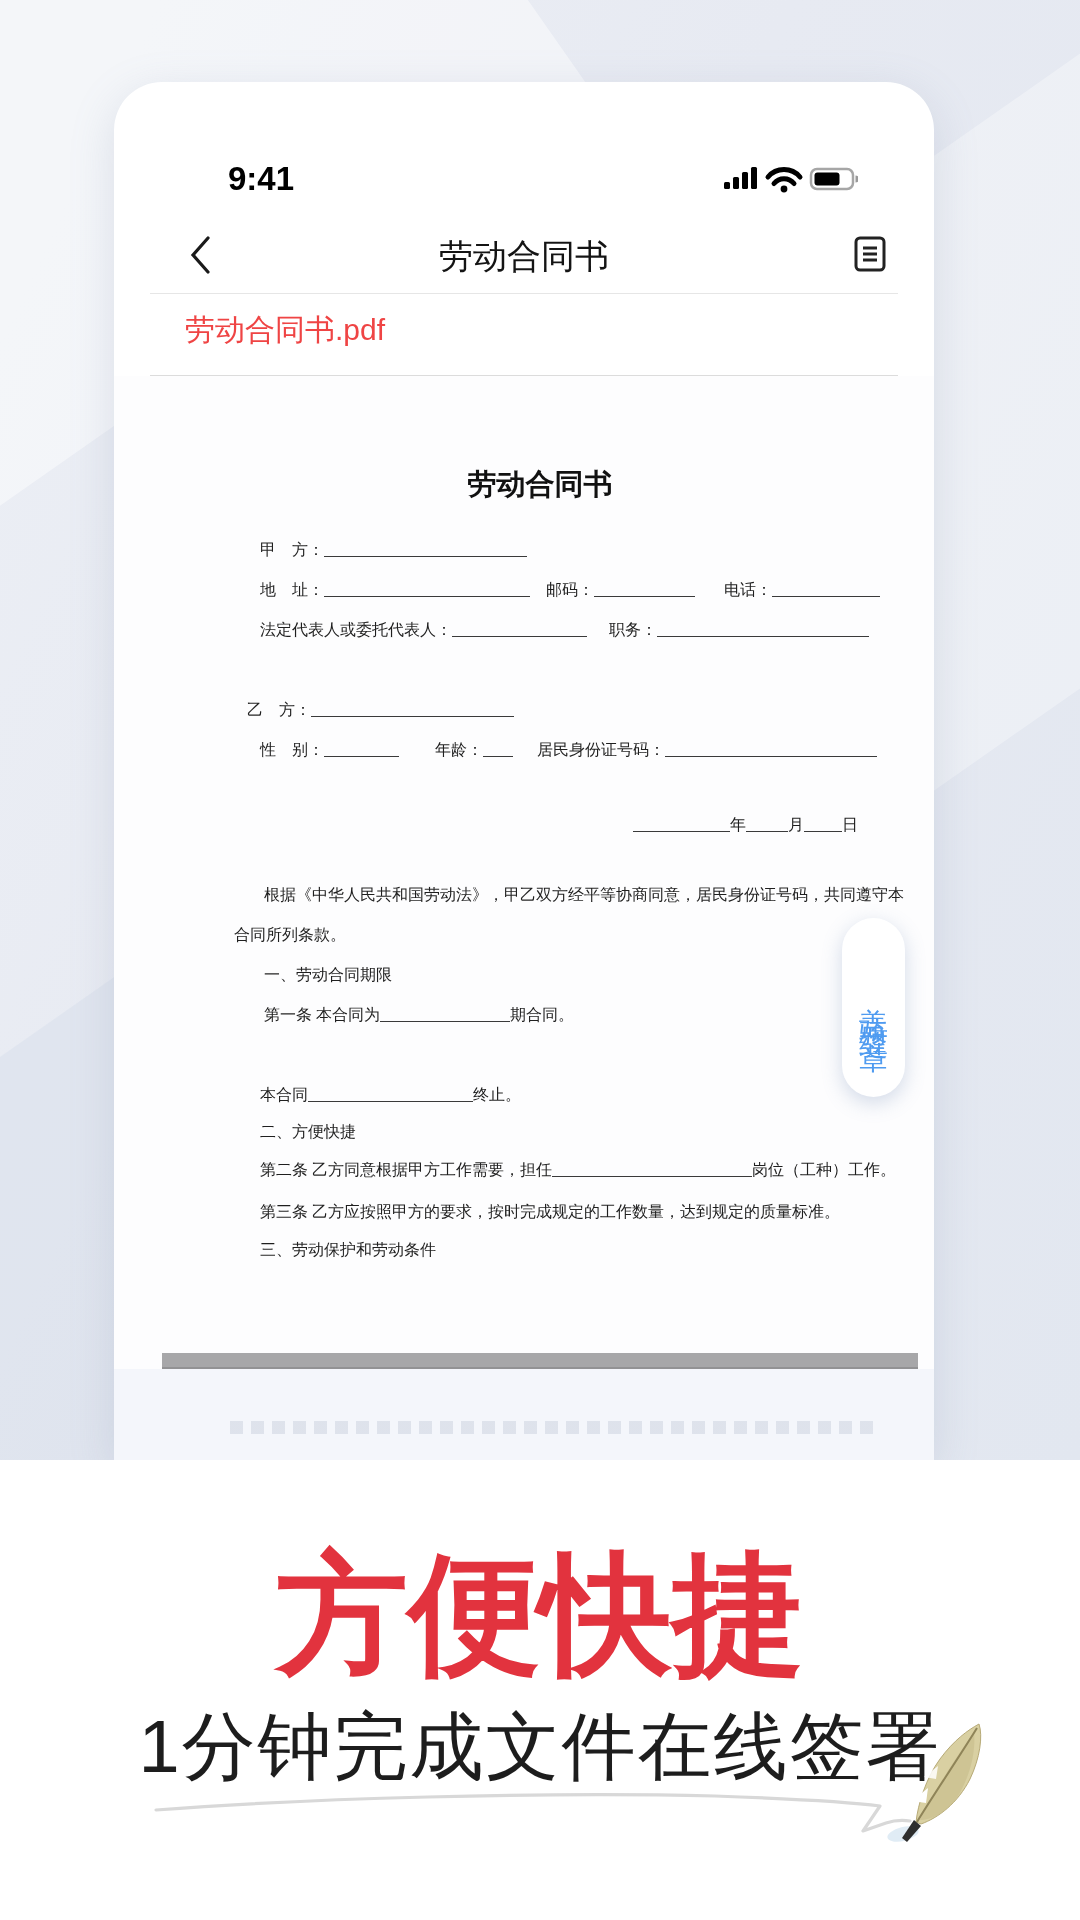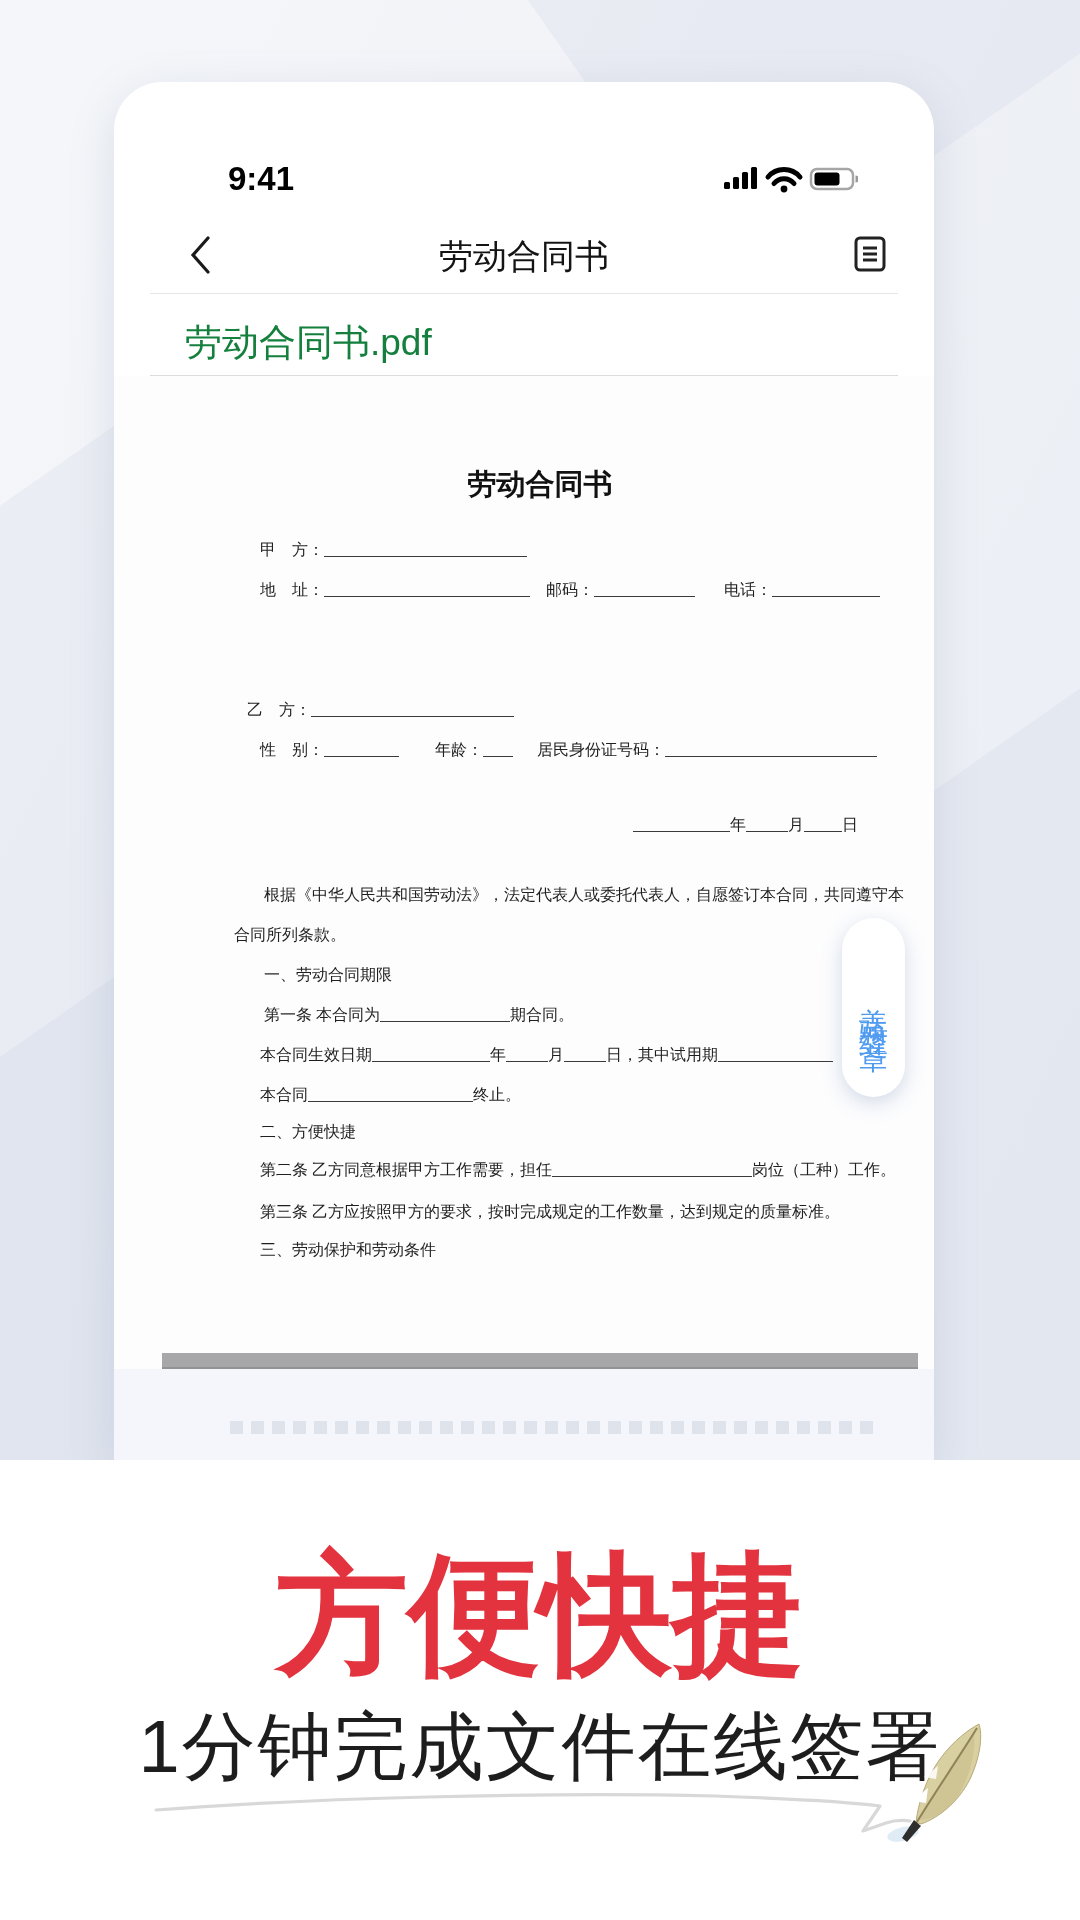--- a/index.html
+++ b/index.html
@@ -20,21 +20,21 @@
 
   .time{position:absolute;left:114px;top:78px;font-size:33px;font-weight:600;color:#000;}
   .status-icons{position:absolute;right:76px;top:83px;width:134px;height:28px;}
 
   .back-btn{position:absolute;left:64px;top:148px;width:44px;height:52px;background:none;border:none;padding:0;cursor:pointer;}
   .nav-title{position:absolute;left:0;right:0;top:152px;text-align:center;font-size:34px;font-weight:500;color:#141414;}
   .doc-btn{position:absolute;left:735px;top:150px;width:42px;height:46px;background:none;border:none;padding:0;cursor:pointer;}
   .nav-divider{position:absolute;left:36px;right:36px;top:211px;height:1px;background:#E6E6E6;}
 
   .filebar{position:absolute;left:0;right:0;top:212px;height:81px;}
-  .filename{position:absolute;left:71px;top:24px;font-size:37px;color:#15803d;}
+  .filename{position:absolute;left:71px;top:16px;font-size:30px;color:#ef4444;}
   .file-divider{position:absolute;left:36px;right:36px;top:293px;height:1px;background:#DCDCDC;}
 
   
   .doc{position:absolute;left:0;top:294px;width:852px;height:1084px;background:#FDFDFE;}
   .dl{position:absolute;white-space:nowrap;font-family:"Liberation Serif","DejaVu Serif",serif;
       font-size:16px;line-height:20px;color:#1f1f1f;}
   .doc-title{left:0;right:0;text-align:center;font-size:29px;font-weight:bold;color:#111;}
   .bl{display:inline-block;border-bottom:1px solid #3a3a3a;height:14px;vertical-align:-2px;}
   .page-end-bar{position:absolute;left:48px;top:977px;width:756px;height:16px;background:#A7A7A9;
                 box-shadow:inset 0 -2px 0 rgba(0,0,0,.12);}
@@ -108,34 +108,34 @@
   </div>
   <div class="file-divider"></div>
 
   <div class="doc">
     <div class="dl doc-title" style="top:98px">劳动合同书</div>
 
     <div class="dl" style="top:164px;left:146px"><span>甲　方：</span><span class="bl" style="width:203px"></span></div>
 
     <div class="dl" style="top:204px;left:146px"><span>地　址：</span><span class="bl" style="width:206px"></span><span style="margin-left:16px">邮码：</span><span class="bl" style="width:101px"></span><span style="margin-left:29px">电话：</span><span class="bl" style="width:108px"></span></div>
 
+    <div class="dl" style="top:244px;left:146px"><span>法定代表人或委托代表人：</span><span class="bl" style="width:135px"></span><span style="margin-left:22px">职务：</span><span class="bl" style="width:212px"></span></div>
 
     <div class="dl" style="top:324px;left:133px"><span>乙　方：</span><span class="bl" style="width:203px"></span></div>
 
     <div class="dl" style="top:364px;left:146px"><span>性　别：</span><span class="bl" style="width:75px"></span><span style="margin-left:36px">年龄：</span><span class="bl" style="width:30px"></span><span style="margin-left:24px">居民身份证号码：</span><span class="bl" style="width:212px"></span></div>
 
     <div class="dl" style="top:439px;right:108px"><span class="bl" style="width:97px"></span><span>年</span><span class="bl" style="width:42px"></span><span>月</span><span class="bl" style="width:38px"></span><span>日</span></div>
 
-    <div class="dl" style="top:509px;left:150px">根据《中华人民共和国劳动法》，法定代表人或委托代表人，自愿签订本合同，共同遵守本</div>
+    <div class="dl" style="top:509px;left:150px">根据《中华人民共和国劳动法》，甲乙双方经平等协商同意，居民身份证号码，共同遵守本</div>
     <div class="dl" style="top:549px;left:120px">合同所列条款。</div>
     <div class="dl" style="top:589px;left:150px">一、劳动合同期限</div>
 
     <div class="dl" style="top:629px;left:150px"><span>第一条  本合同为</span><span class="bl" style="width:130px"></span><span>期合同。</span></div>
 
-    <div class="dl" style="top:669px;left:146px"><span>本合同生效日期</span><span class="bl" style="width:118px"></span><span>年</span><span class="bl" style="width:42px"></span><span>月</span><span class="bl" style="width:42px"></span><span>日，其中试用期</span><span class="bl" style="width:115px"></span></div>
 
     <div class="dl" style="top:709px;left:146px"><span>本合同</span><span class="bl" style="width:165px"></span><span>终止。</span></div>
 
     <div class="dl" style="top:746px;left:146px">二、方便快捷</div>
 
     <div class="dl" style="top:784px;left:146px"><span>第二条  乙方同意根据甲方工作需要，担任</span><span class="bl" style="width:200px"></span><span>岗位（工种）工作。</span></div>
 
     <div class="dl" style="top:826px;left:146px">第三条  乙方应按照甲方的要求，按时完成规定的工作数量，达到规定的质量标准。</div>
     <div class="dl" style="top:864px;left:146px">三、劳动保护和劳动条件</div>
 

